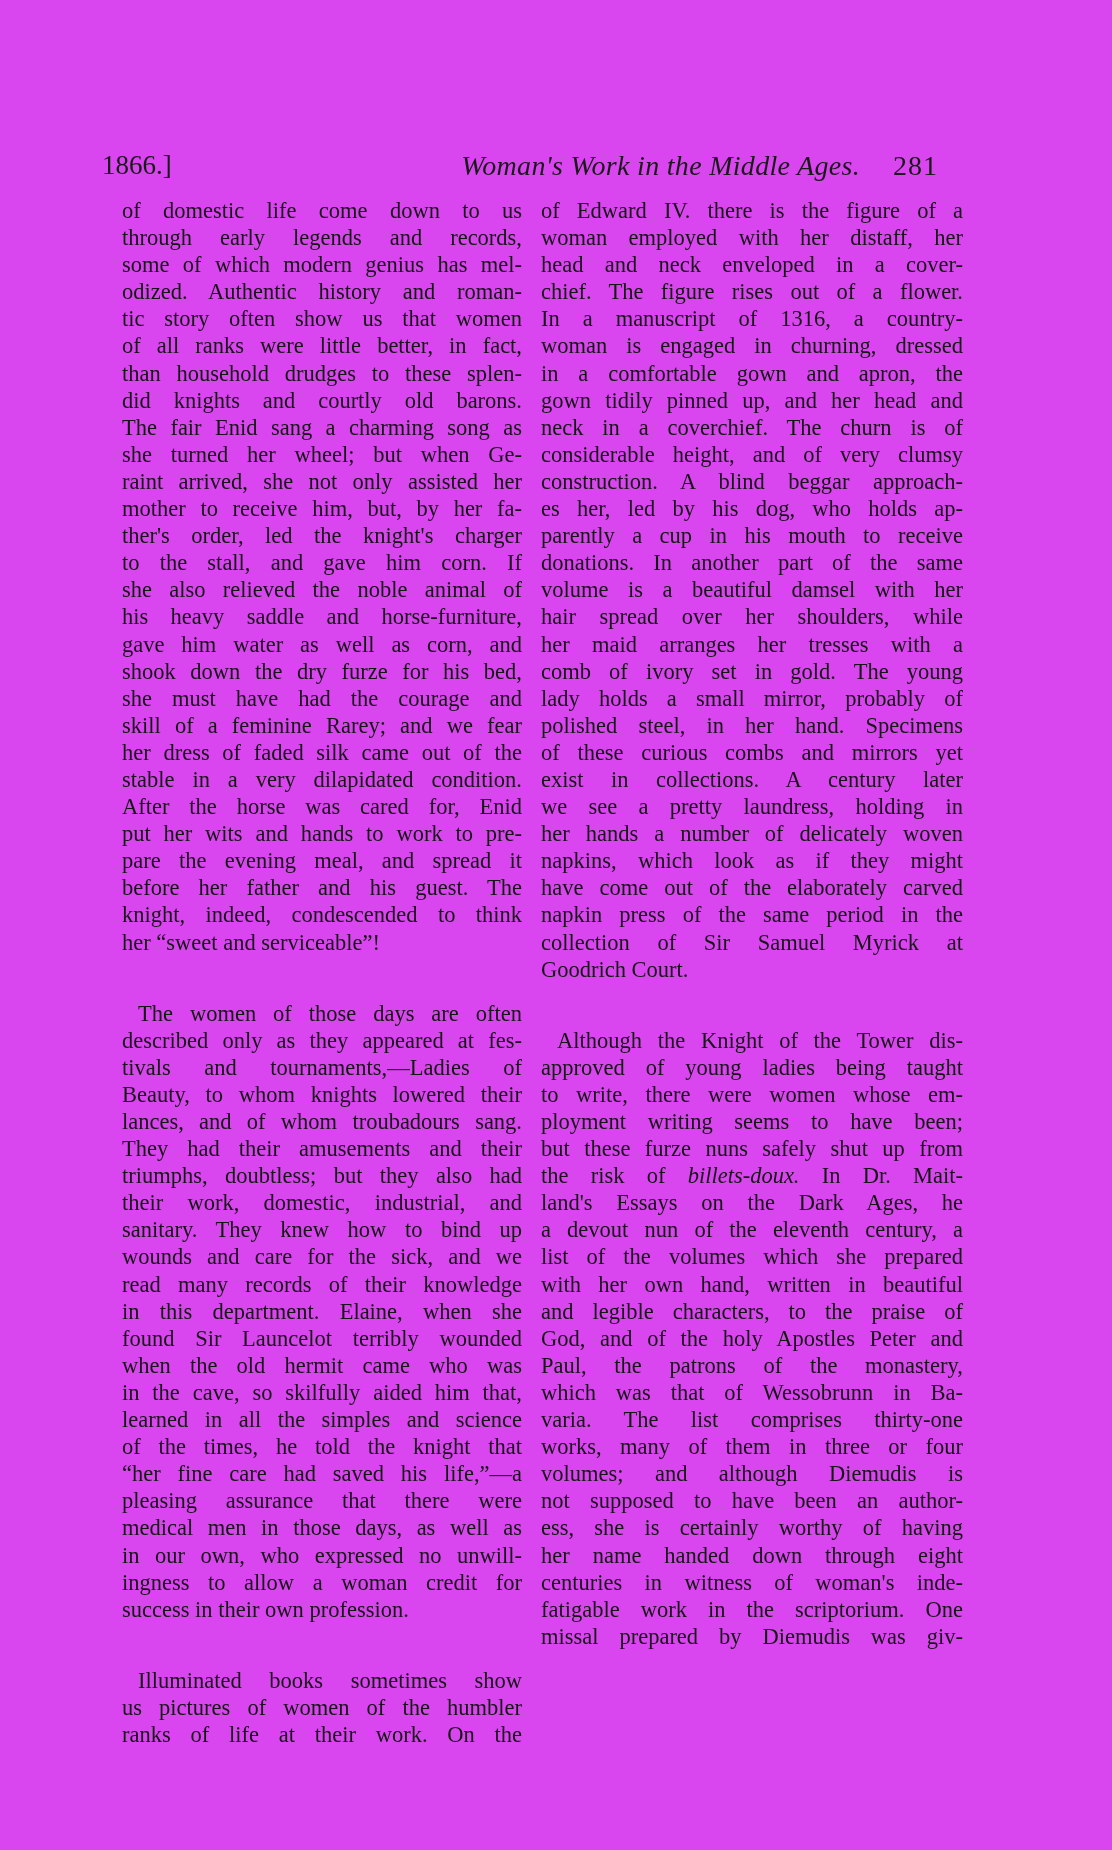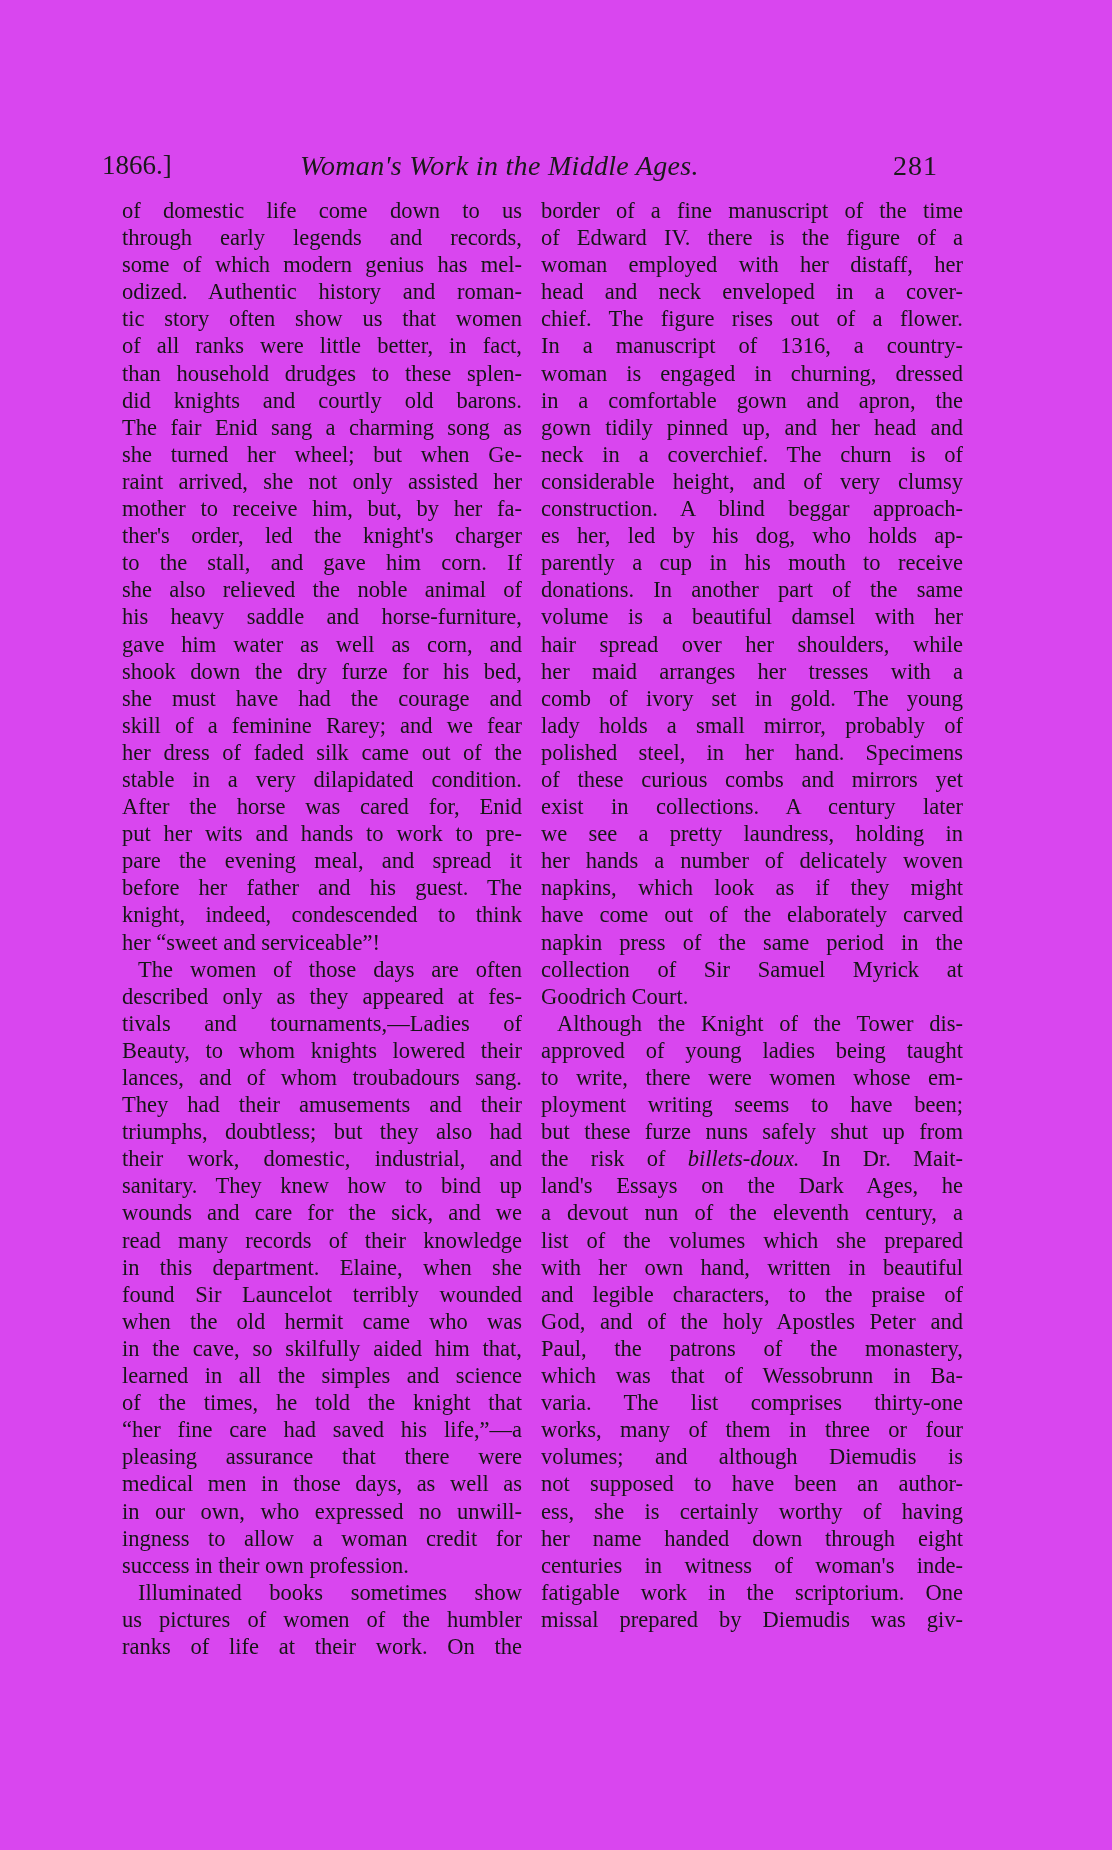--- a/index.html
+++ b/index.html
@@ -7,30 +7,30 @@
   .page { position: absolute; left: 0; top: 0; width: 1112px; height: 1850px; background: #d946ef; }
   .hdr { position: absolute; top: 150px; font-family: "Liberation Serif", "DejaVu Serif", serif; color: #1a1a1a; }
   .hdr-year { left: 102px; font-size: 27px; }
   .hdr-title { left: 300px; width: 560px; font-size: 28px; font-style: italic; letter-spacing: 0.3px; }
   .hdr-page { left: 893px; font-size: 28px; letter-spacing: 1px; }
   .col { position: absolute; top: 197px; font-family: "Liberation Serif", "DejaVu Serif", serif; font-size: 22.5px; color: #161616; }
   .col-left { left: 122px; width: 400px; font-family: Liberation Serif, serif; }
   .col-right { left: 541px; width: 422px; }
   .line { display: block; height: 27.1px; line-height: 27.1px; white-space: nowrap; text-align: justify; text-align-last: justify; overflow: visible; }
   .line.last { text-align-last: left; }
-  .line.indent { padding-left: 16px; }
+  .line.indent { padding-left: 16px; margin-top: 44px; }
   .it { font-style: italic; }
 </style>
 </head>
 <body>
 
 <div class="page">
 
   <div class="hdr hdr-year">1866.]</div>
-  <div class="hdr hdr-title" style="text-align:left;">Woman's Work in the Middle Ages.</div>
+  <div class="hdr hdr-title" style="text-align:right;">Woman's Work in the Middle Ages.</div>
   <div class="hdr hdr-page">281</div>
 
   <div class="col col-left">
     <span class="line">of domestic life come down to us</span>
     <span class="line">through early legends and records,</span>
     <span class="line">some of which modern genius has mel-</span>
     <span class="line">odized. Authentic history and roman-</span>
     <span class="line">tic story often show us that women</span>
     <span class="line">of all ranks were little better, in fact,</span>
     <span class="line">than household drudges to these splen-</span>
@@ -77,21 +77,20 @@
     <span class="line">medical men in those days, as well as</span>
     <span class="line">in our own, who expressed no unwill-</span>
     <span class="line">ingness to allow a woman credit for</span>
     <span class="line last">success in their own profession.</span>
     <span class="line indent">Illuminated books sometimes show</span>
     <span class="line">us pictures of women of the humbler</span>
     <span class="line">ranks of life at their work. On the</span>
   </div>
 
   <div class="col col-right">
-    <span class="line">border of a fine manuscript of the time</span>
     <span class="line">of Edward IV. there is the figure of a</span>
     <span class="line">woman employed with her distaff, her</span>
     <span class="line">head and neck enveloped in a cover-</span>
     <span class="line">chief. The figure rises out of a flower.</span>
     <span class="line">In a manuscript of 1316, a country-</span>
     <span class="line">woman is engaged in churning, dressed</span>
     <span class="line">in a comfortable gown and apron, the</span>
     <span class="line">gown tidily pinned up, and her head and</span>
     <span class="line">neck in a coverchief. The churn is of</span>
     <span class="line">considerable height, and of very clumsy</span>

